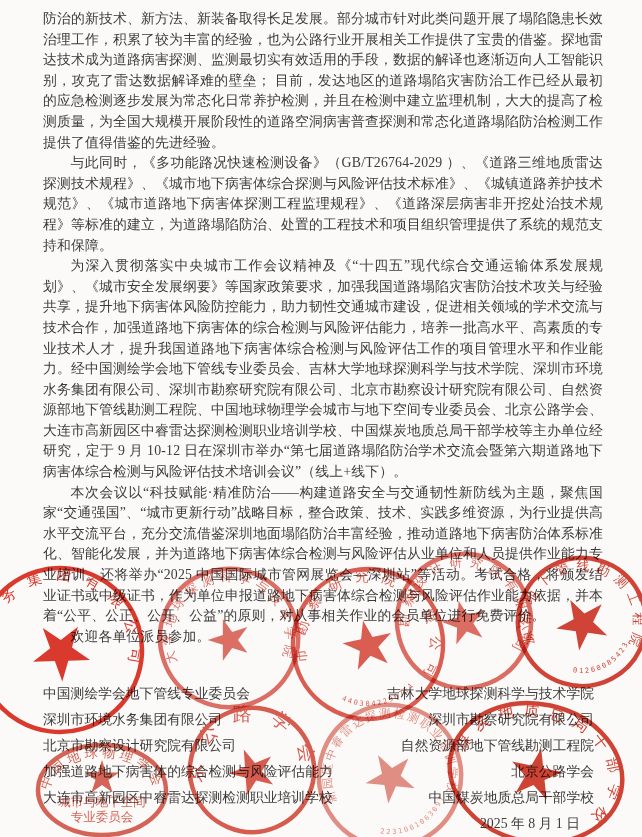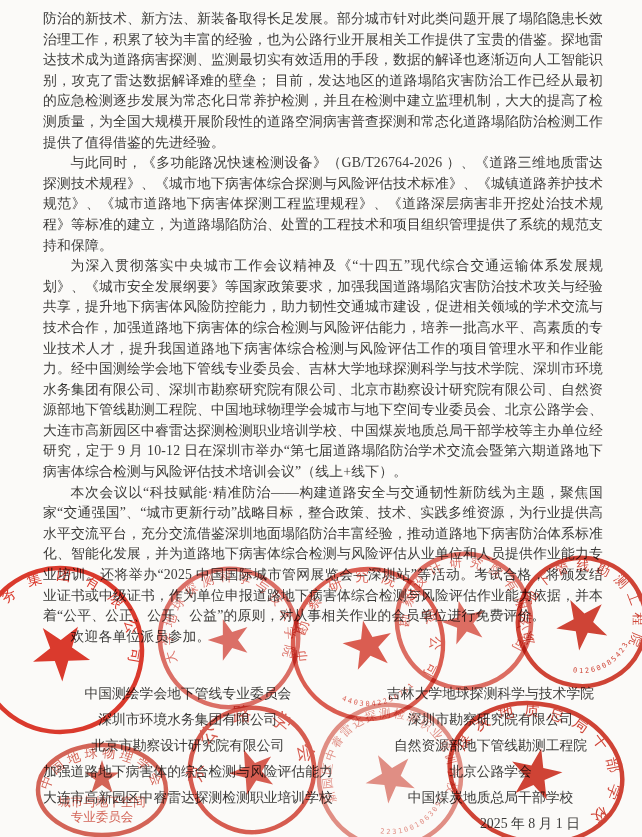--- a/index.html
+++ b/index.html
@@ -15,32 +15,32 @@
   }
   .para{margin:0;}
   .para.indent{text-indent:2em;}
   .signatures{
     position:absolute;left:43px;right:48px;top:681px;
     display:flex;justify-content:space-between;
     font-size:13.8px;line-height:26px;white-space:nowrap;
   }
   .sig-col.left{text-align:left;}
   .sig-col.right{text-align:right;}
-  .sig-line{display:block;text-align:center;}
+  .sig-line{display:block;}
   .sig-date{display:block;padding-right:14px;}
   .seal-layer{position:absolute;inset:0;pointer-events:none;}
   .seal{position:absolute;mix-blend-mode:multiply;pointer-events:none;}
 </style>
 </head>
 <body>
 
 <div class="page">
   <div class="doc-body" id="paragraphs">
       <p class="para">防治的新技术、新方法、新装备取得长足发展。部分城市针对此类问题开展了塌陷隐患长效治理工作，积累了较为丰富的经验，也为公路行业开展相关工作提供了宝贵的借鉴。探地雷达技术成为道路病害探测、监测最切实有效适用的手段，数据的解译也逐渐迈向人工智能识别，攻克了雷达数据解译难的壁垒； 目前，发达地区的道路塌陷灾害防治工作已经从最初的应急检测逐步发展为常态化日常养护检测，并且在检测中建立监理机制，大大的提高了检测质量，为全国大规模开展阶段性的道路空洞病害普查探测和常态化道路塌陷防治检测工作提供了值得借鉴的先进经验。</p>
-      <p class="para indent">与此同时，《多功能路况快速检测设备》（GB/T26764-2026 ）、《道路三维地质雷达探测技术规程》、《城市地下病害体综合探测与风险评估技术标准》、《城镇道路养护技术规范》、《城市道路地下病害体探测工程监理规程》、《道路深层病害非开挖处治技术规程》等标准的建立，为道路塌陷防治、处置的工程技术和项目组织管理提供了系统的规范支持和保障。</p>
+      <p class="para indent">与此同时，《多功能路况快速检测设备》（GB/T26764-2029 ）、《道路三维地质雷达探测技术规程》、《城市地下病害体综合探测与风险评估技术标准》、《城镇道路养护技术规范》、《城市道路地下病害体探测工程监理规程》、《道路深层病害非开挖处治技术规程》等标准的建立，为道路塌陷防治、处置的工程技术和项目组织管理提供了系统的规范支持和保障。</p>
       <p class="para indent">为深入贯彻落实中央城市工作会议精神及《“十四五”现代综合交通运输体系发展规划》、《城市安全发展纲要》等国家政策要求，加强我国道路塌陷灾害防治技术攻关与经验共享，提升地下病害体风险防控能力，助力韧性交通城市建设，促进相关领域的学术交流与技术合作，加强道路地下病害体的综合检测与风险评估能力，培养一批高水平、高素质的专业技术人才，提升我国道路地下病害体综合检测与风险评估工作的项目管理水平和作业能力。经中国测绘学会地下管线专业委员会、吉林大学地球探测科学与技术学院、深圳市环境水务集团有限公司、深圳市勘察研究院有限公司、北京市勘察设计研究院有限公司、自然资源部地下管线勘测工程院、中国地球物理学会城市与地下空间专业委员会、北京公路学会、大连市高新园区中睿雷达探测检测职业培训学校、中国煤炭地质总局干部学校等主办单位经研究，定于 9 月 10-12 日在深圳市举办“第七届道路塌陷防治学术交流会暨第六期道路地下病害体综合检测与风险评估技术培训会议”（线上+线下）。</p>
       <p class="para indent">本次会议以“科技赋能·精准防治——构建道路安全与交通韧性新防线为主题，聚焦国家“交通强国”、“城市更新行动”战略目标，整合政策、技术、实践多维资源，为行业提供高水平交流平台，充分交流借鉴深圳地面塌陷防治丰富经验，推动道路地下病害防治体系标准化、智能化发展，并为道路地下病害体综合检测与风险评估从业单位和人员提供作业能力专业培训。还将举办“2025 中国国际城市管网展览会—深圳站”等活动。考试合格，将颁发结业证书或中级证书，作为单位申报道路地下病害体综合检测与风险评估作业能力依据，并本着“公平、公正、公开、公益”的原则，对从事相关作业的会员单位进行免费评价。</p>
       <p class="para indent">欢迎各单位派员参加。</p>
     </div>
 
   <div class="signatures">
     <div class="sig-col left" id="sig-left">
         <span class="sig-line">中国测绘学会地下管线专业委员会</span>
         <span class="sig-line">深圳市环境水务集团有限公司</span>
         <span class="sig-line">北京市勘察设计研究院有限公司</span>

